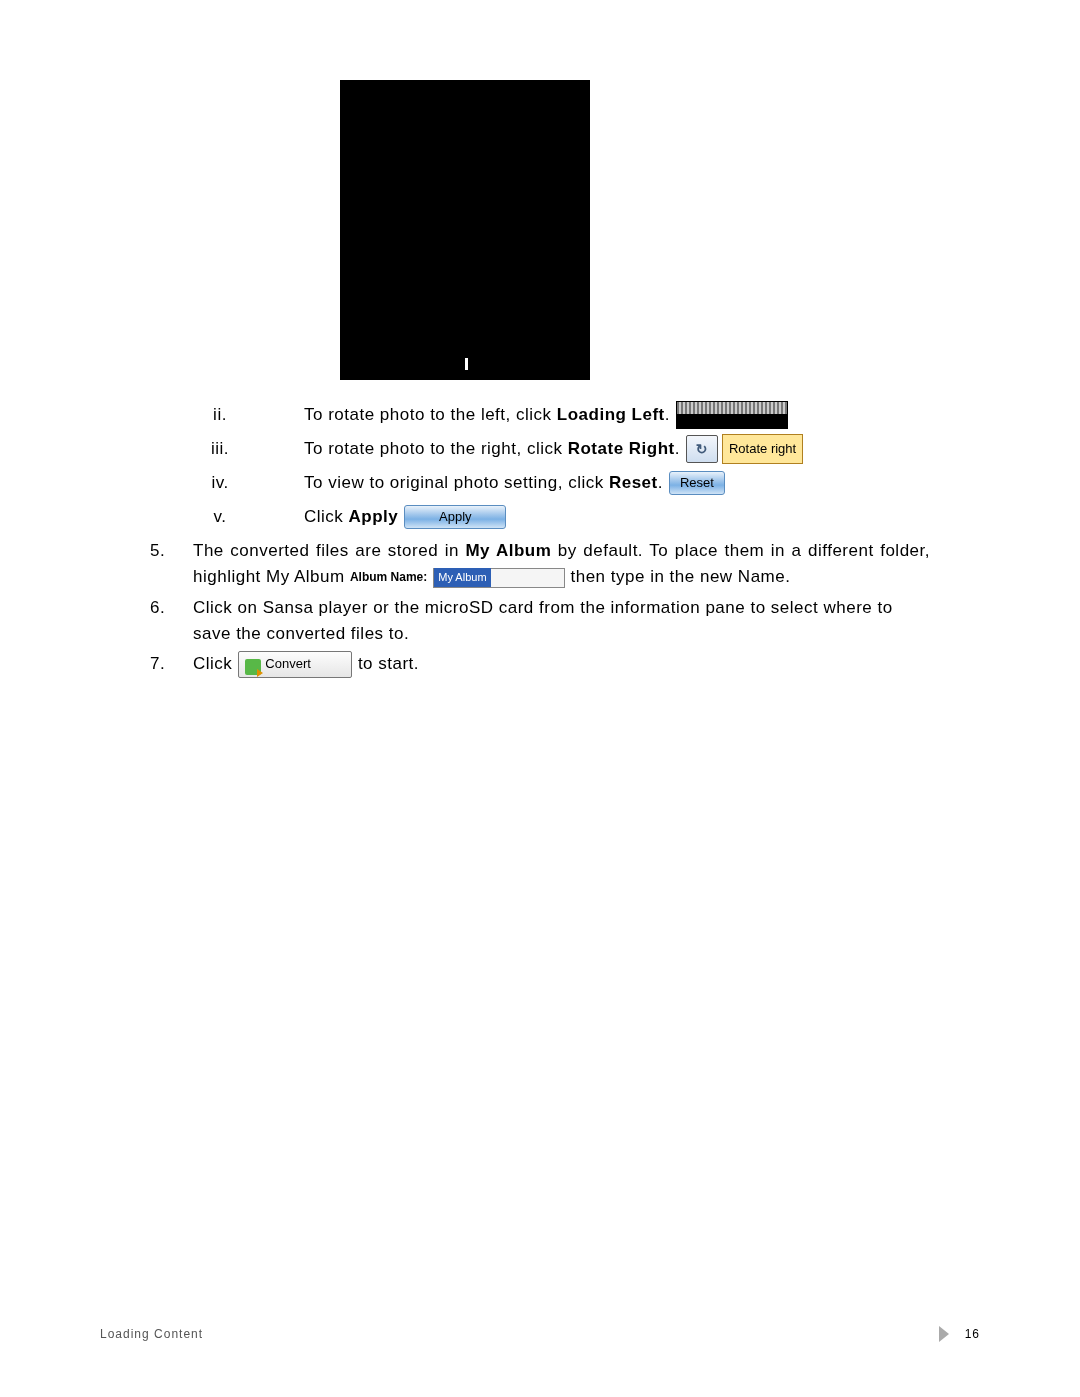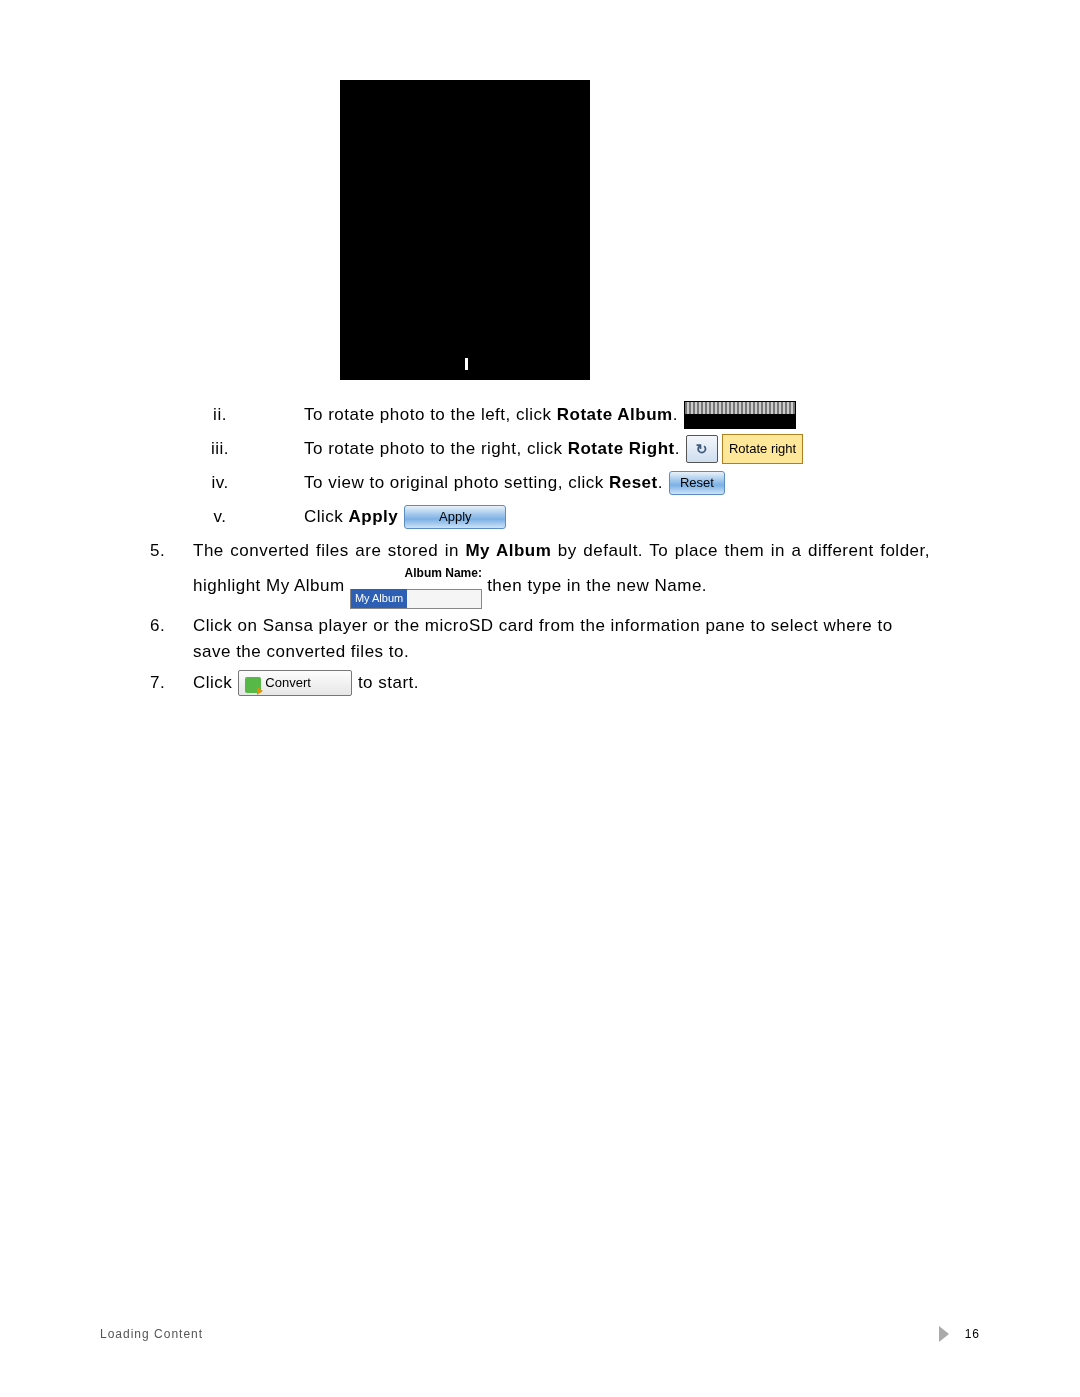--- a/index.html
+++ b/index.html
@@ -57,21 +57,21 @@
   .rotate-icon{
     width:30px;height:26px;border:1px solid #555;border-radius:2px;
     background:linear-gradient(#f3f6fb,#cfdef0);
     display:flex;align-items:center;justify-content:center;
     color:#405a7a;font-weight:bold;font-size:14px;
   }
   .rotate-right-label{
     border:1px solid #b08020;background:#ffe79a;
     padding:1px 6px;font-size:13px;color:#000;letter-spacing:0;
   }
-  .album-wrap{display:inline-flex;align-items:flex-end;gap:6px;vertical-align:middle;flex-direction:column;}
+  .album-wrap{display:inline-flex;align-items:flex-start;gap:6px;vertical-align:middle;}
   .album-name-label{font-weight:bold;font-size:12px;color:#000;letter-spacing:0;}
   .album-value{
     width:130px;height:18px;border:1px solid #888;background:#f5f5f5;
     font-size:11px;color:#fff;letter-spacing:0;
     display:flex;align-items:center;
   }
   .album-value span{background:#2d5fb5;padding:1px 4px;}
   .convert-btn{
     display:inline-flex;align-items:flex-end;gap:4px;
     border:1px solid #777;background:linear-gradient(#fdfdfd,#e6e6e6);
@@ -98,21 +98,21 @@
 </head>
 <body>
 
 <div class="content">
 
   <div class="photo-placeholder"></div>
 
   <div class="row">
     <span class="num-roman">ii.</span>
     <span>
-      <span>To rotate photo to the left, click </span><span class="bold">Rotate Album</span><span>.</span>
+      <span>To rotate photo to the left, click </span><span class="bold">Loading Left</span><span>.</span>
     </span>
     <span class="inline-img rotate-left-thumb"></span>
   </div>
 
   <div class="row">
     <span class="num-roman">iii.</span>
     <span>
       <span>To rotate photo to the right, click </span><span class="bold">Rotate Right</span><span>.</span>
     </span>
     <span class="inline-img rotate-right-wrap">

